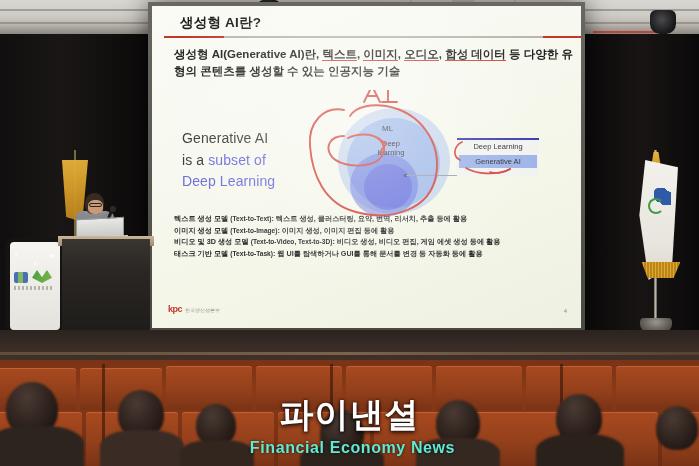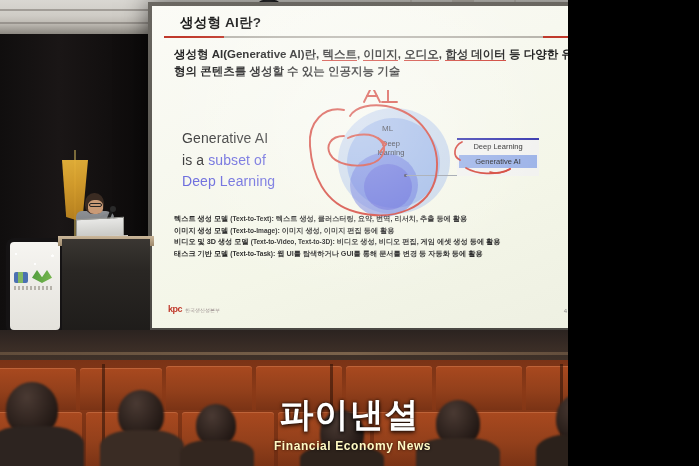--- a/index.html
+++ b/index.html
@@ -4,21 +4,21 @@
 <title>Presentation Photo</title>
 <style>
   * { box-sizing: border-box; }
   html, body {
     margin: 0; padding: 0;
     background: #000;
     font-family: "Liberation Sans", sans-serif;
   }
   #scene {
     position: relative;
-    width: 568px; height: 466px;
+    width: 699px; height: 466px;
     overflow: hidden;
     background: #0b0a0a;
   }
 
   
   .backdrop {
     position: absolute; left:0; top:0; width:699px; height:380px;
     background:
       linear-gradient(180deg, #151212 0%, #0d0b0b 40%, #080707 100%);
   }
@@ -366,21 +366,21 @@
   .wm-k {
     font-size:34px; font-weight:bold; color:#ffffff; letter-spacing:1px;
     text-shadow: 0 0 3px rgba(0,0,0,.85), 0 2px 4px rgba(0,0,0,.7);
   }
   .wm-box {
     font-size:30px; font-weight:bold; color:#ffffff; letter-spacing:1px;
     background:#c0321f; padding:0 5px; line-height:1.08;
   }
   .wm-sub {
     display:block; margin-top:1px;
-    font-size:12px; font-weight:bold; color:#fef9c3; letter-spacing:.6px;
+    font-size:16px; font-weight:bold; color:#5eead4; letter-spacing:.6px;
     text-shadow: 0 0 3px rgba(0,0,0,.8);
     margin-left: 6px;
   }
 </style>
 </head>
 <body>
 
 <div id="scene">
 
   <div class="backdrop"></div>

